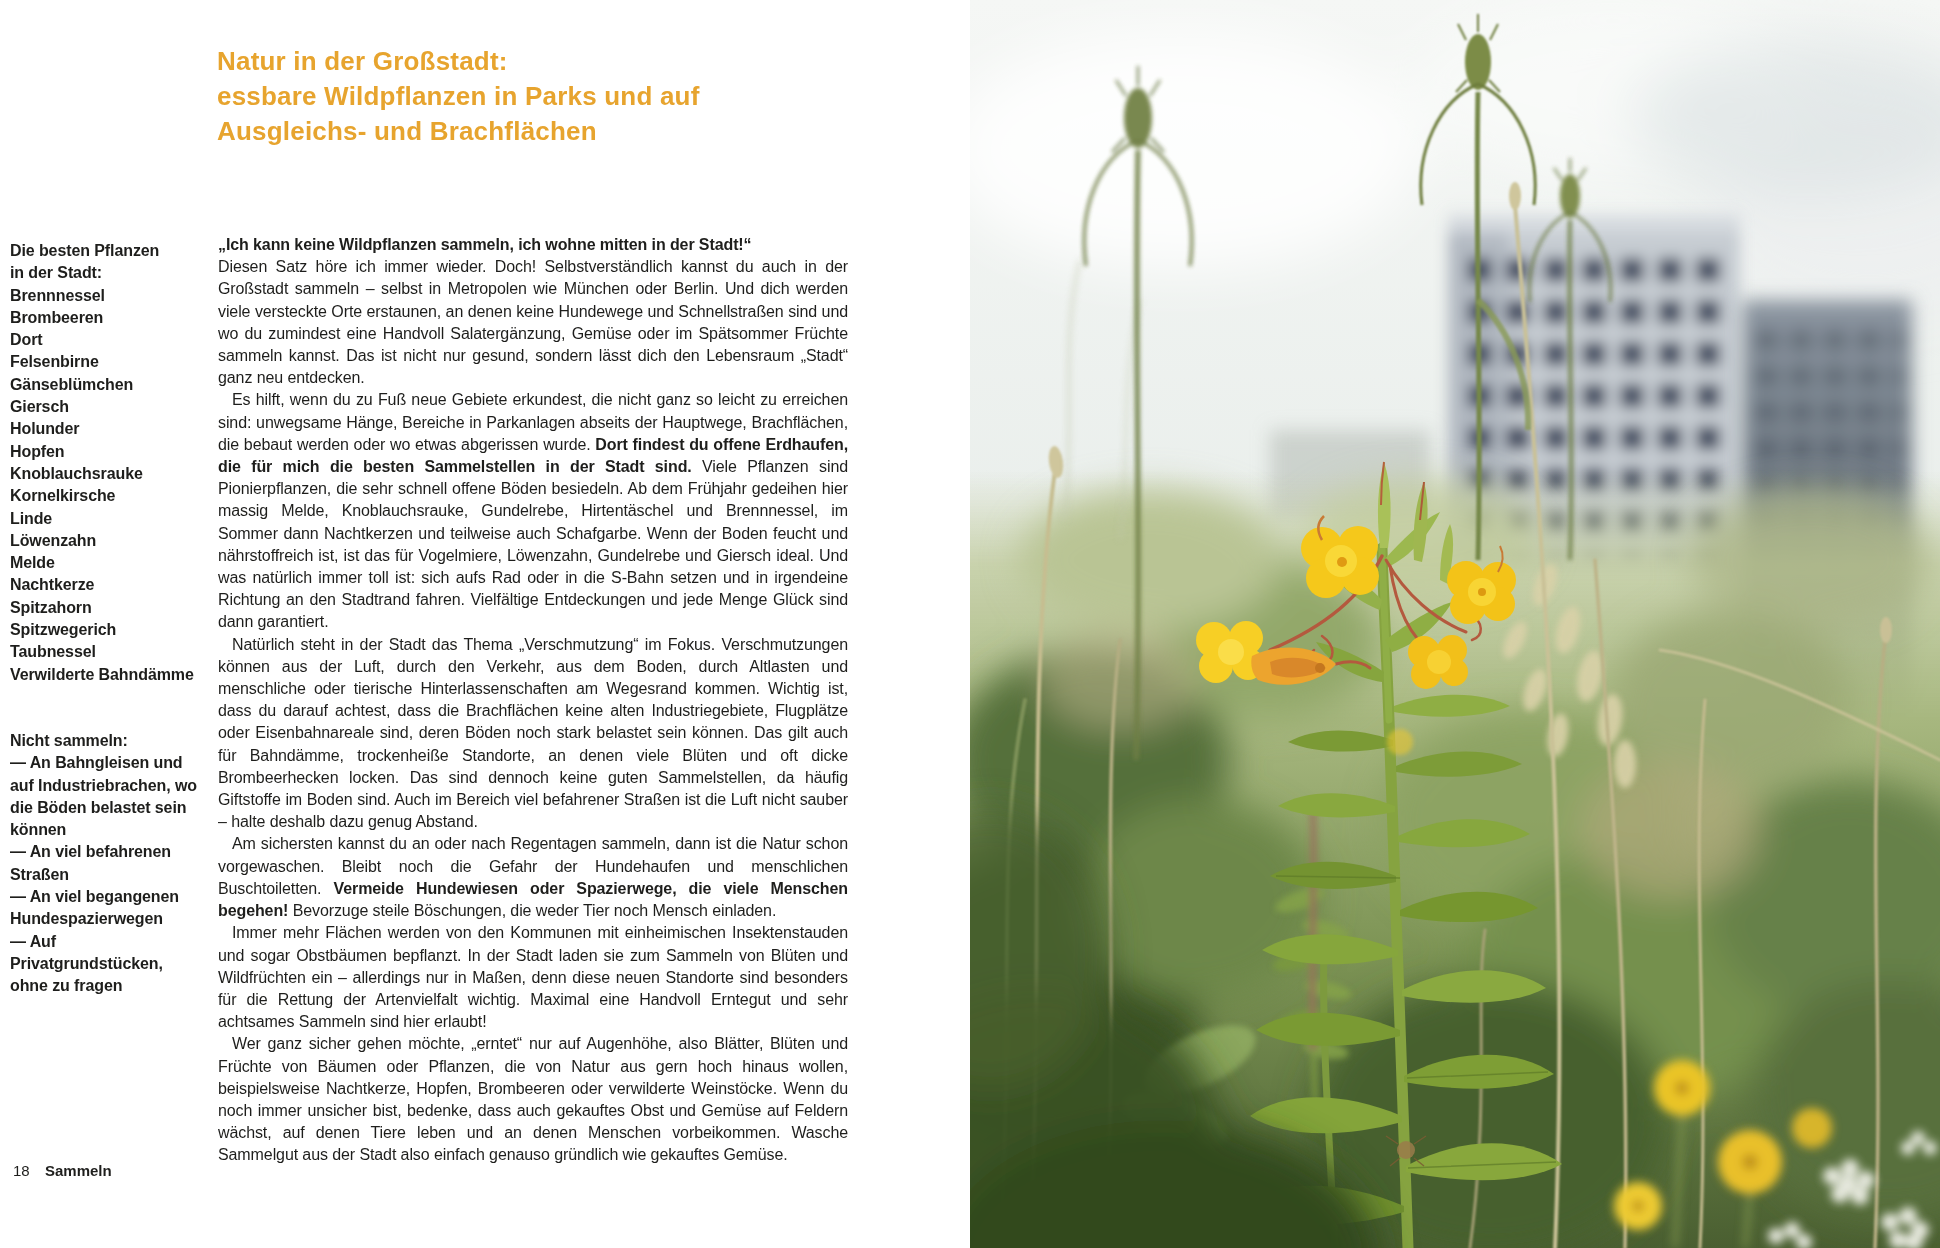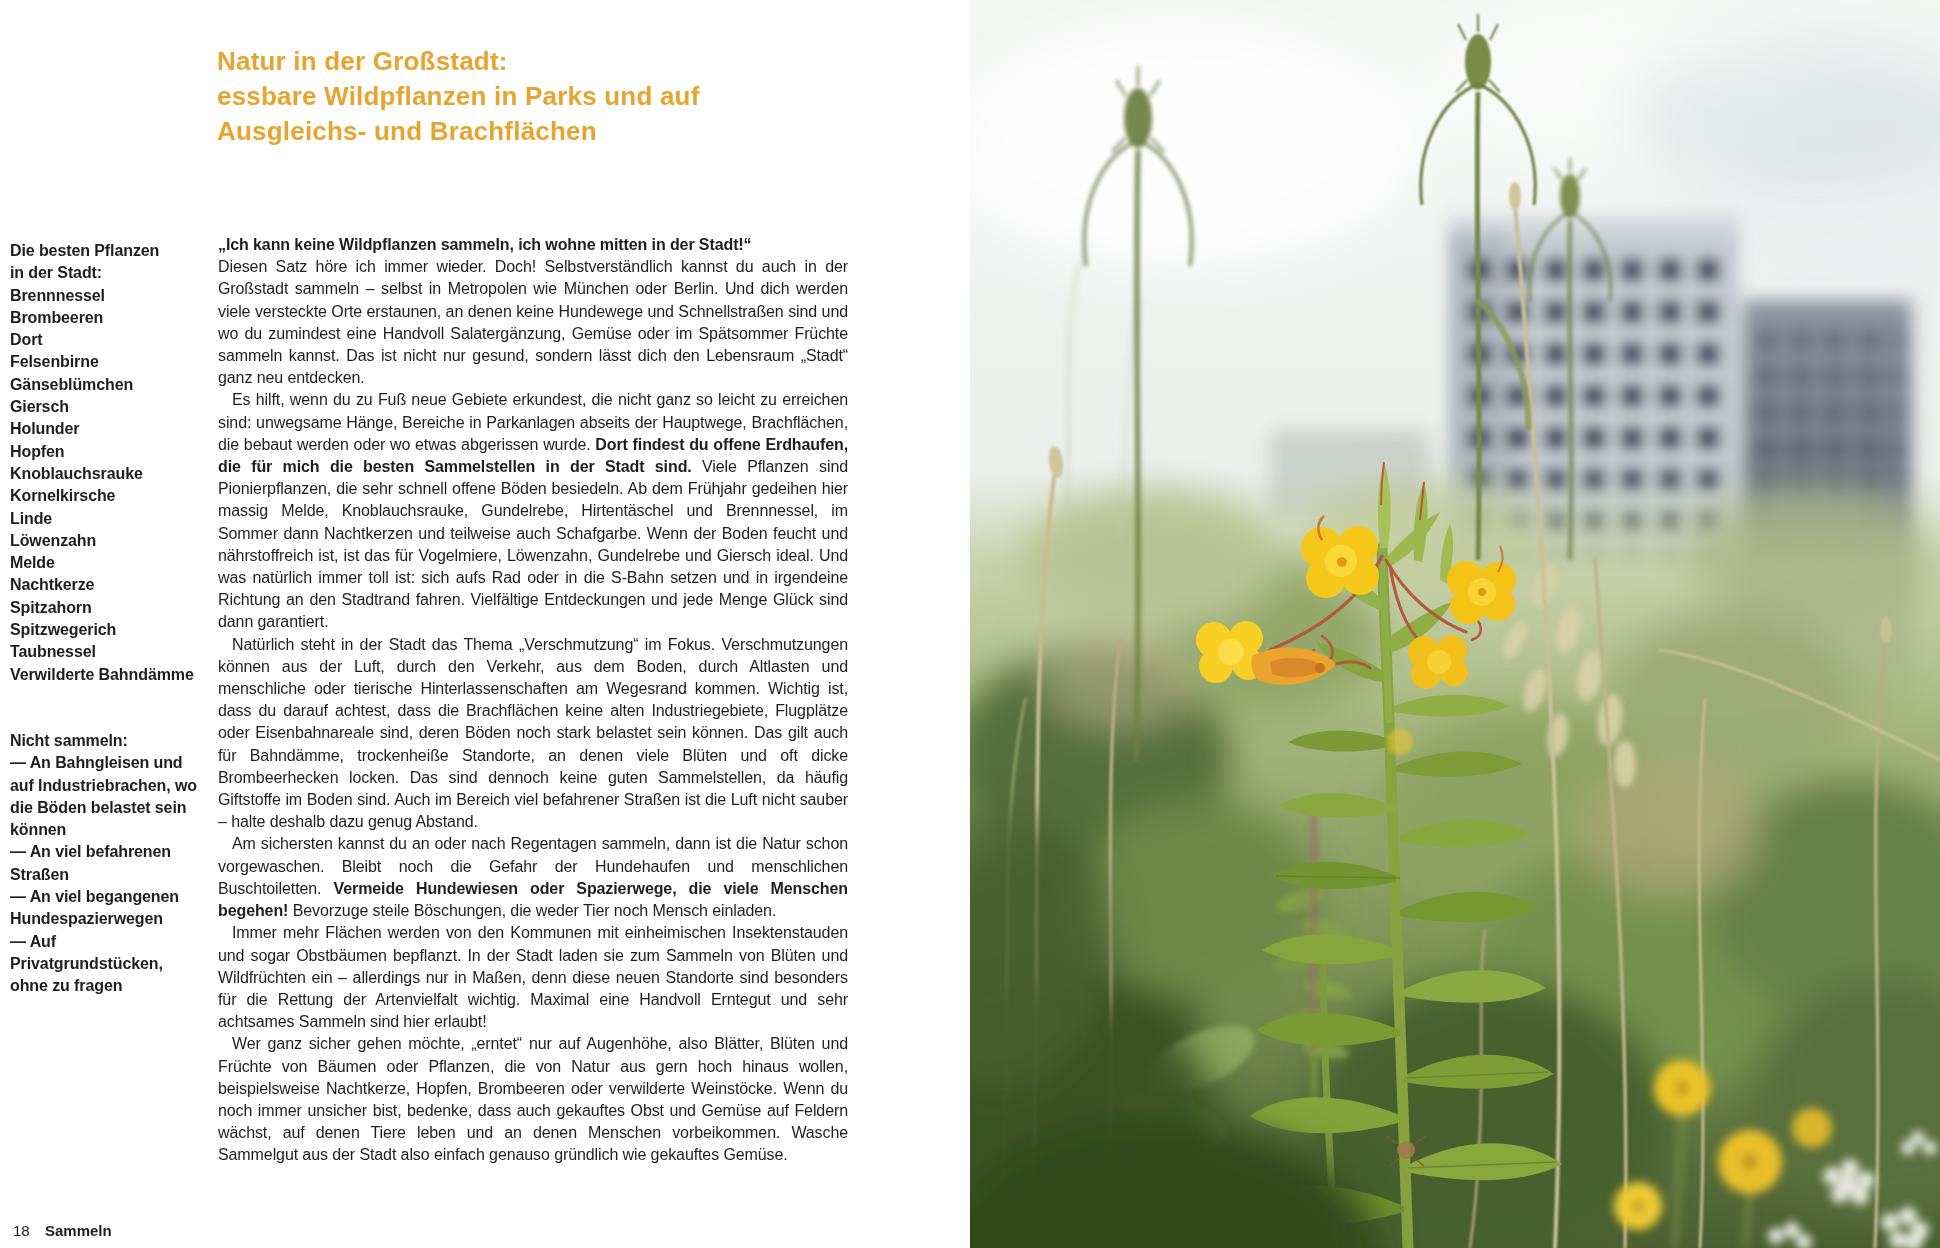--- a/index.html
+++ b/index.html
@@ -27,21 +27,21 @@
 
   .bodycol {
     position:absolute; left:218px; top:234px; width:630px;
     font-size:16px; line-height:22.2px; text-align:justify; letter-spacing:-0.1px;
   }
   .para { margin:0; padding:0; }
   .indent { text-indent:14px; }
   .b { font-weight:bold; }
   .block { display:block; }
 
-  .footer { position:absolute; left:13px; top:1222px; font-size:15px; line-height:18px; }
+  .footer { position:absolute; left:13px; top:1162px; font-size:15px; line-height:18px; }
   .footer .num { display:inline-block; min-width:24px; font-weight:normal; }
   .footer .chap { font-weight:bold; margin-left:8px; }
 
   .photo { position:absolute; left:970px; top:0; width:970px; height:1248px; background:#e8ece9; }
   .photo svg { display:block; }
 </style>
 </head>
 <body>
 
 <div class="spread">

